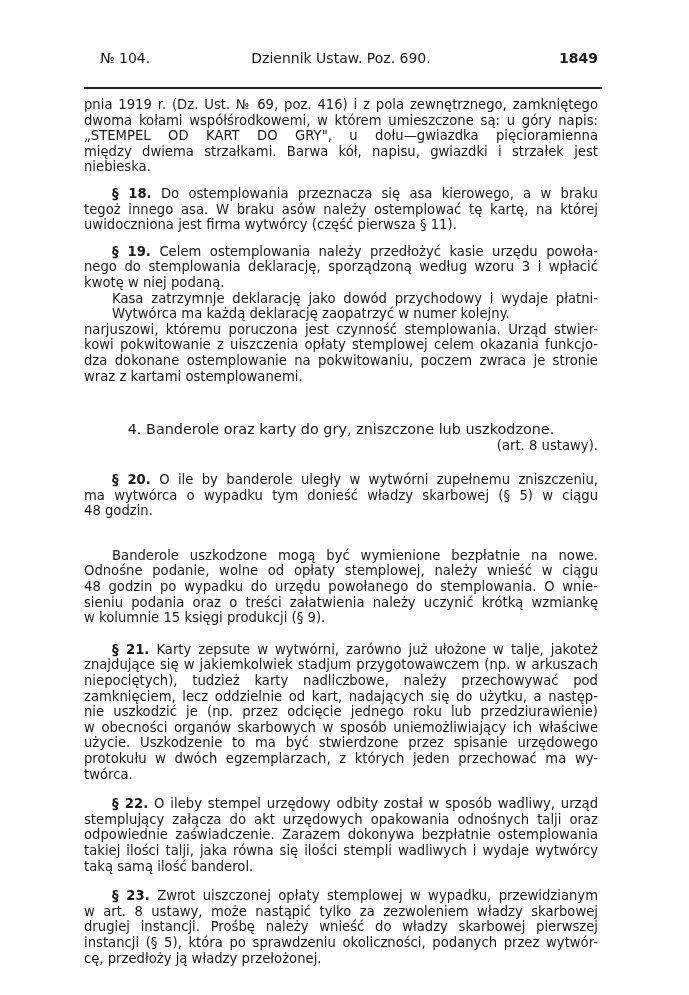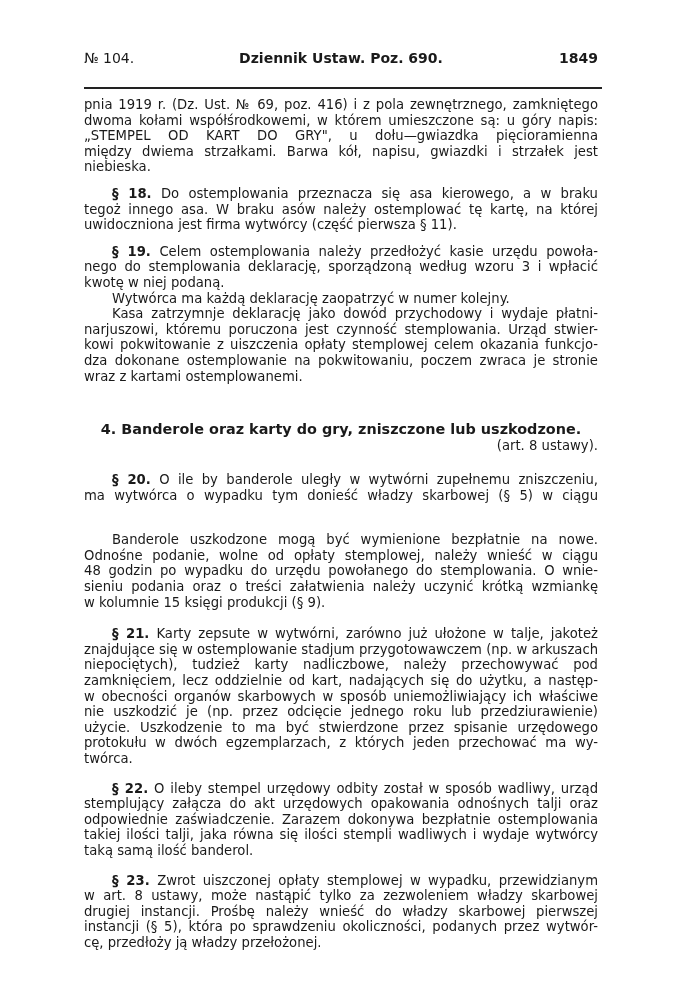--- a/index.html
+++ b/index.html
@@ -1,30 +1,30 @@
 <!DOCTYPE html>
 <html><head>
 <meta charset="utf-8">
 <style>
   html, body { margin:0; padding:0; background:#ffffff; }
   body { width:689px; height:995px; position:relative; overflow:hidden;
          font-family:"DejaVu Sans", sans-serif; color:#1a1a1a; }
   .header { position:absolute; top:50px; left:84px; width:514px; height:22px;
             font-size:14px; }
-  .header .left { position:absolute; left:0; top:0; }
-  .header .center { position:absolute; left:0; right:0; text-align:center; top:0;font-weight:bold; }
+  .header .left { position:absolute; left:16px; top:0; }
+  .header .center { position:absolute; left:0; right:0; text-align:center; top:0; }
   .header .right { position:absolute; right:0; top:0; font-weight:bold; }
   .rule { position:absolute; top:87px; left:84px; width:518px; height:0;
           border-top:2px solid #222; }
   .body { position:absolute; top:97px; left:84px; width:514px;
           font-size:13.2px; line-height:15.6px; text-align:justify; }
   .gap { height:11px; }
   .biggap { height:36px; }
   .sec { font-weight:bold; }
-  .section-title { text-align:center; font-weight:bold; font-size:14.4px; line-height:18px; }
+  .section-title { text-align:center; font-weight:normal; font-size:14.4px; line-height:18px; }
   .section-sub { text-align:right; font-size:13.2px; line-height:16px; }
   .line { text-align:justify; text-align-last:justify; display:block; white-space:nowrap; }
   .last { text-align-last:left; }
 </style>
 </head>
 <body>
 
 <div class="header">
   <span class="left">№ 104.</span>
   <span class="center">Dziennik Ustaw. Poz. 690.</span>
@@ -46,53 +46,54 @@
     <span class="line" style="padding-left:28px;box-sizing:border-box;"><b class="sec">§ 18.</b>&nbsp;<span>Do ostemplowania przeznacza się asa kierowego, a w braku</span></span>
     <span class="line">tegoż innego asa. W braku asów należy ostemplować tę kartę, na której</span>
     <span class="line last">uwidoczniona jest firma wytwórcy (część pierwsza § 11).</span>
   </div>
   <div class="gap"></div>
 
   <div>
     <span class="line" style="padding-left:28px;box-sizing:border-box;"><b class="sec">§ 19.</b>&nbsp;<span>Celem ostemplowania należy przedłożyć kasie urzędu powoła-</span></span>
     <span class="line">nego do stemplowania deklarację, sporządzoną według wzoru 3 i wpłacić</span>
     <span class="line last">kwotę w niej podaną.</span>
+    <span class="line" style="padding-left:28px;box-sizing:border-box;">Kasa zatrzymnje deklarację jako dowód przychodowy i wydaje płatni-</span>
     <span class="line last" style="padding-left:28px;box-sizing:border-box;">Wytwórca ma każdą deklarację zaopatrzyć w numer kolejny.</span>
-    <span class="line" style="padding-left:28px;box-sizing:border-box;">Kasa zatrzymnje deklarację jako dowód przychodowy i wydaje płatni-</span>
     <span class="line">narjuszowi, któremu poruczona jest czynność stemplowania. Urząd stwier-</span>
     <span class="line">kowi pokwitowanie z uiszczenia opłaty stemplowej celem okazania funkcjo-</span>
     <span class="line">dza dokonane ostemplowanie na pokwitowaniu, poczem zwraca je stronie</span>
     <span class="line last">wraz z kartami ostemplowanemi.</span>
   </div>
   <div class="biggap"></div>
 
   <div>
     <div class="section-title">4. Banderole oraz karty do gry, zniszczone lub uszkodzone.</div>
     <div class="section-sub">(art. 8 ustawy).</div>
   </div>
   <div class="gap" style="height:18px;"></div>
 
   <div>
     <span class="line" style="padding-left:28px;box-sizing:border-box;"><b class="sec">§ 20.</b>&nbsp;<span>O ile by banderole uległy w wytwórni zupełnemu zniszczeniu,</span></span>
     <span class="line">ma wytwórca o wypadku tym donieść władzy skarbowej (§ 5) w ciągu</span>
+    <span class="line last">48 godzin.</span>
     <span class="line" style="padding-left:28px;box-sizing:border-box;margin-top:29px;">Banderole uszkodzone mogą być wymienione bezpłatnie na nowe.</span>
     <span class="line">Odnośne podanie, wolne od opłaty stemplowej, należy wnieść w ciągu</span>
     <span class="line">48 godzin po wypadku do urzędu powołanego do stemplowania. O wnie-</span>
     <span class="line">sieniu podania oraz o treści załatwienia należy uczynić krótką wzmiankę</span>
     <span class="line last">w kolumnie 15 księgi produkcji (§ 9).</span>
   </div>
   <div class="gap" style="height:16px;"></div>
 
   <div>
     <span class="line" style="padding-left:28px;box-sizing:border-box;"><b class="sec">§ 21.</b>&nbsp;<span>Karty zepsute w wytwórni, zarówno już ułożone w talje, jakoteż</span></span>
-    <span class="line">znajdujące się w ostemplowanie stadjum przygotowawczem (np. w arkuszach</span>
+    <span class="line">znajdujące się w jakiemkolwiek stadjum przygotowawczem (np. w arkuszach</span>
     <span class="line">niepociętych), tudzież karty nadliczbowe, należy przechowywać pod</span>
     <span class="line">zamknięciem, lecz oddzielnie od kart, nadających się do użytku, a następ-</span>
+    <span class="line">nie uszkodzić je (np. przez odcięcie jednego roku lub przedziurawienie)</span>
     <span class="line">w obecności organów skarbowych w sposób uniemożliwiający ich właściwe</span>
-    <span class="line">nie uszkodzić je (np. przez odcięcie jednego roku lub przedziurawienie)</span>
     <span class="line">użycie. Uszkodzenie to ma być stwierdzone przez spisanie urzędowego</span>
     <span class="line">protokułu w dwóch egzemplarzach, z których jeden przechować ma wy-</span>
     <span class="line last">twórca.</span>
   </div>
   <div class="gap" style="height:14px;"></div>
 
   <div>
     <span class="line" style="padding-left:28px;box-sizing:border-box;"><b class="sec">§ 22.</b>&nbsp;<span>O ileby stempel urzędowy odbity został w sposób wadliwy, urząd</span></span>
     <span class="line">stemplujący załącza do akt urzędowych opakowania odnośnych talji oraz</span>
     <span class="line">odpowiednie zaświadczenie. Zarazem dokonywa bezpłatnie ostemplowania</span>

